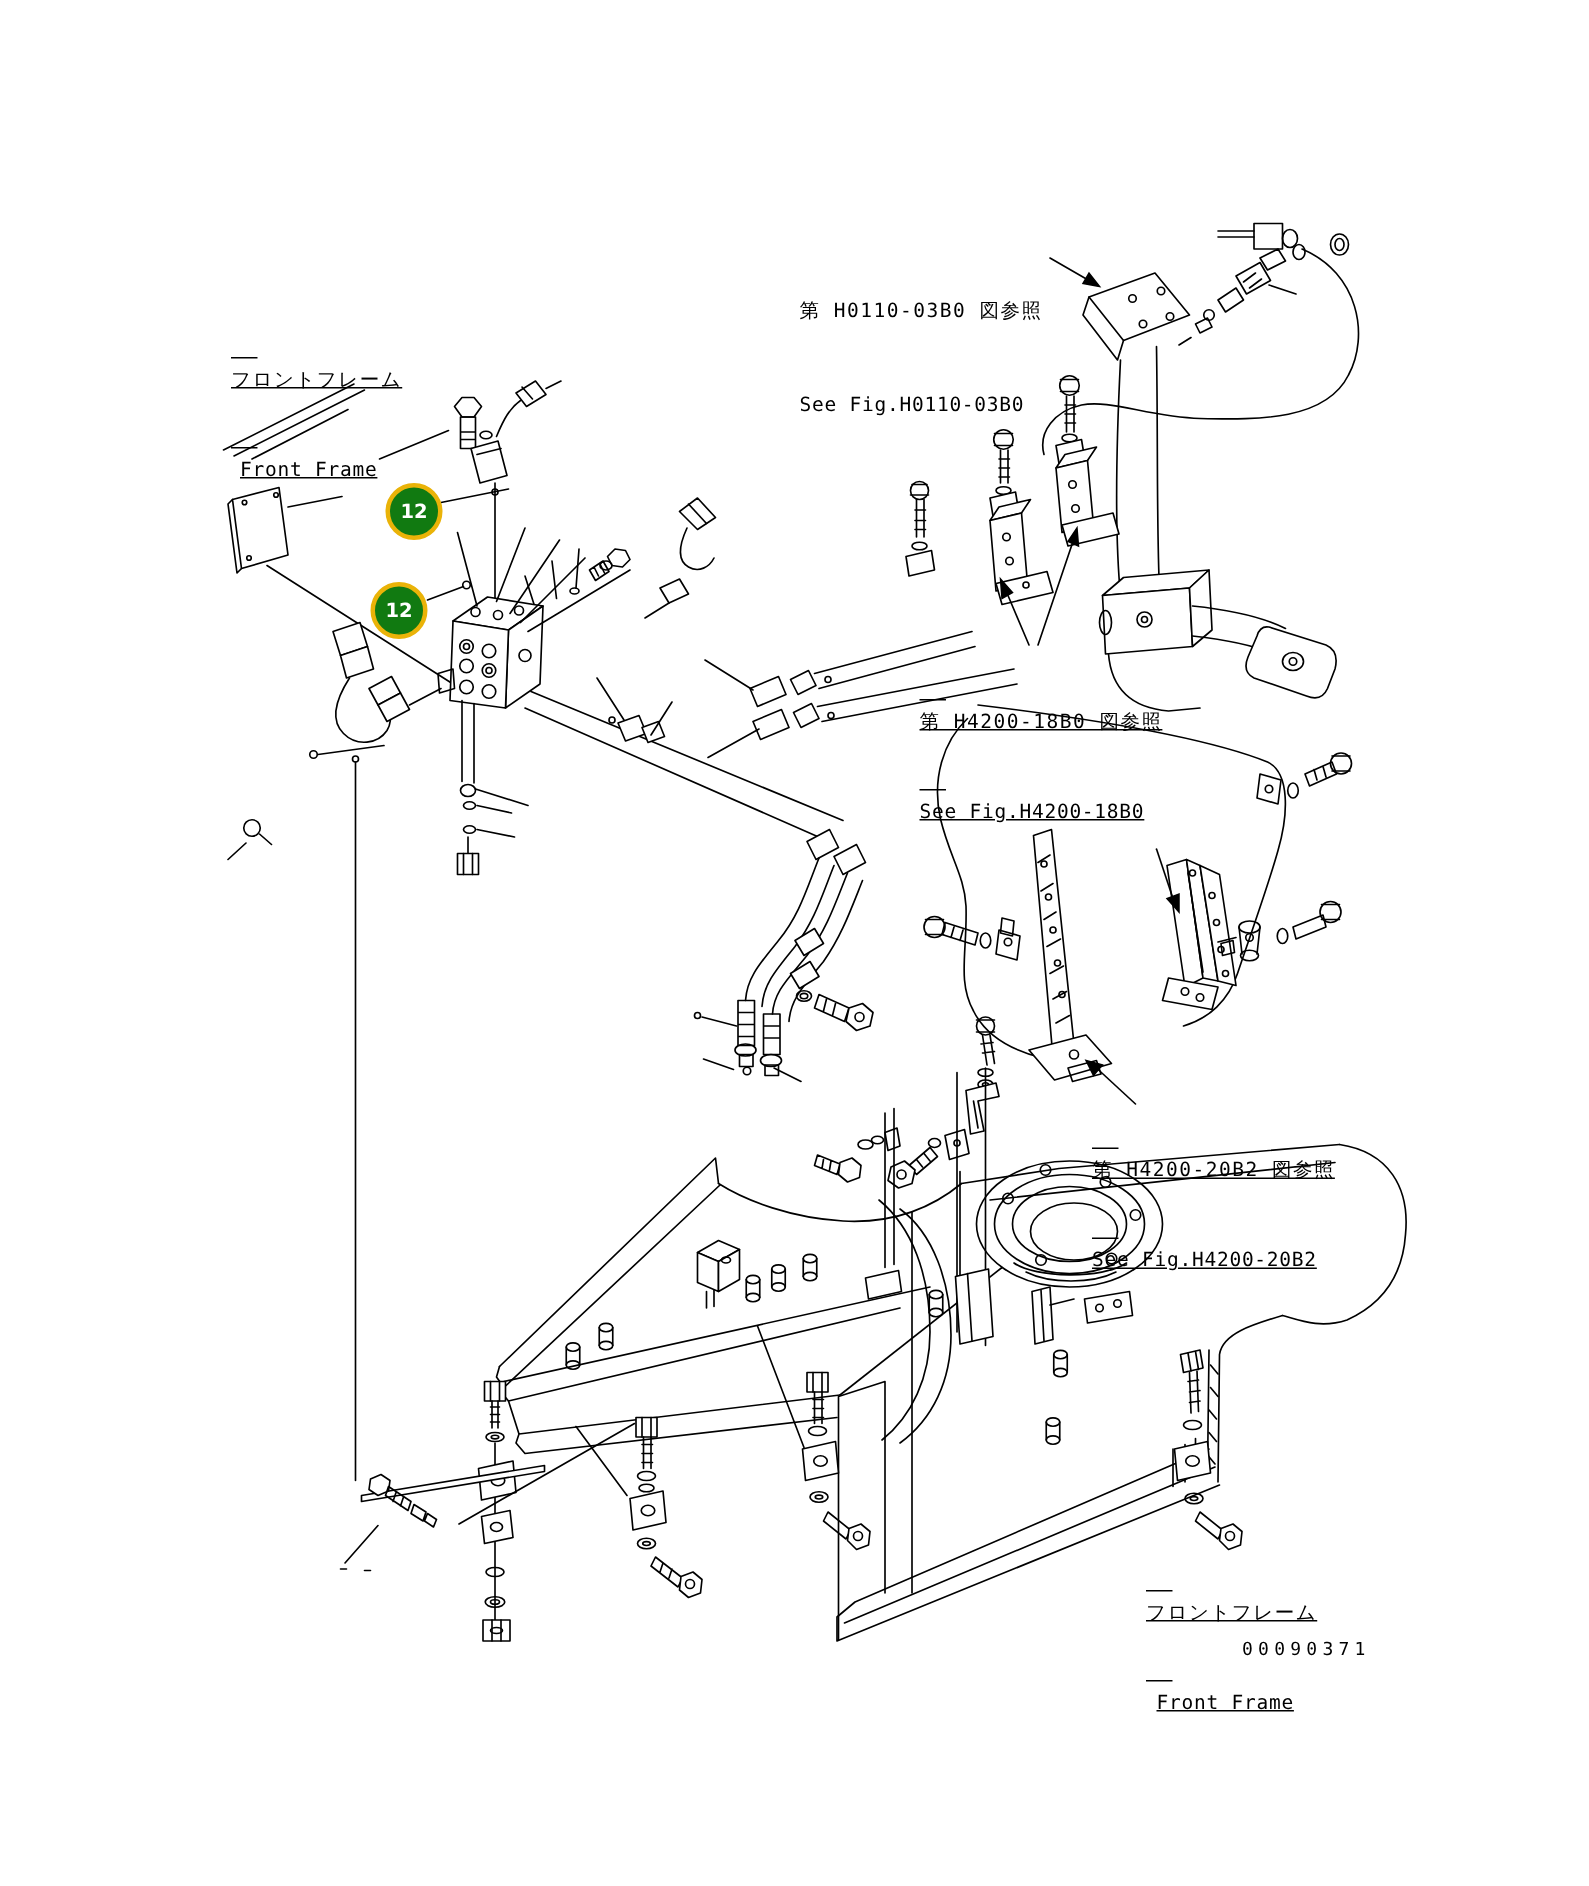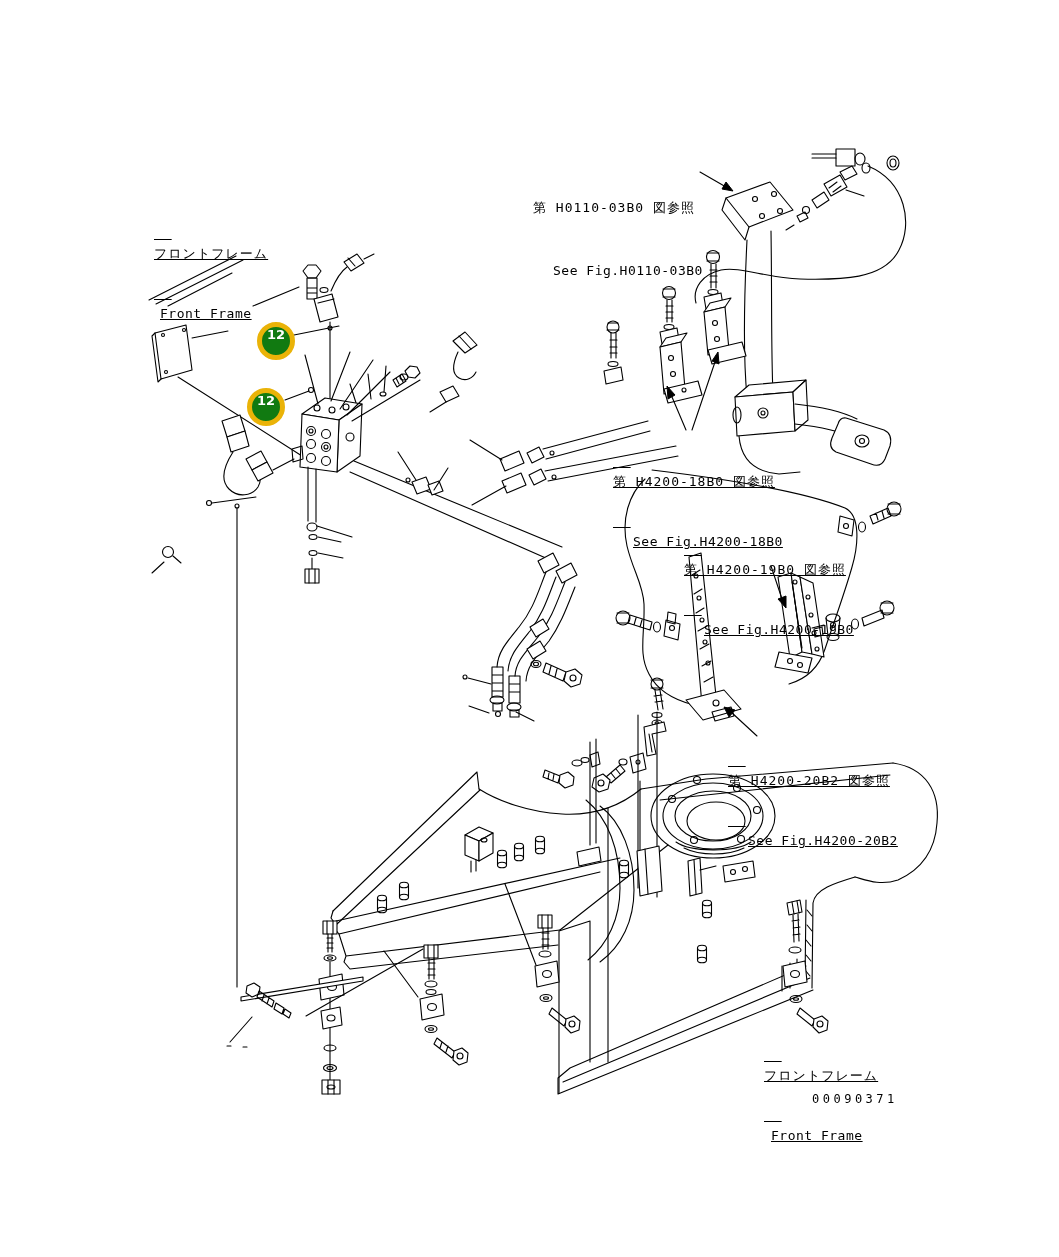--- a/index.html
+++ b/index.html
@@ -8,30 +8,30 @@
     background:#fff; overflow:hidden;
     font-family:"DejaVu Sans Mono","Liberation Mono",monospace;
     color:#000;
   }
   svg.art { position:absolute; left:0; top:0; }
   svg.art * { vector-effect:non-scaling-stroke; }
   .ln { stroke:#000; stroke-width:1.1; fill:none; stroke-linecap:round; stroke-linejoin:round; }
   .f  { fill:#fff; }
   .solid { fill:#000; stroke:#000; }
   .lbl { position:absolute; font-size:13px; line-height:21px; letter-spacing:1px; white-space:pre; }
-  .lbl .en { letter-spacing:0.5px;margin-left:20px; }
+  .lbl .en { letter-spacing:0.5px; }
   .lbl.tight { line-height:20px;text-decoration:underline; }
   .balloon {
     position:absolute; width:38px; height:38px; box-sizing:border-box;
-    border:5px solid #eab308; border-radius:50%; background:#117a11;
-    display:flex; justify-content:center;
+    border:3px solid #eab308; border-radius:50%; background:#117a11;
+    display:flex; align-items:center; justify-content:center;
     color:#fff; font-family:"DejaVu Sans","Liberation Sans",sans-serif;
     font-size:13px; font-weight:bold; cursor:pointer;
   }
-  .drawing-no { position:absolute; font-size:12px; letter-spacing:3.5px; }
+  .drawing-no { position:absolute; font-size:12px; letter-spacing:3.5px;margin-left:16px; }
 </style>
 </head>
 <body>
 
 <div class="stage">
 
 <svg class="art" width="1059" height="1257" viewBox="0 0 1059 1257">
 
   <g class="ln">
     <path d="M149,300 L236,256 M156,304 L243,260 M168,306 L232,273"></path>
@@ -486,24 +486,20 @@
 <div class="lbl" style="left:533px; top:155px;">
   <div>第 H0110-03B0 図参照</div>
   <div class="en">See Fig.H0110-03B0</div>
 </div>
 
 <div class="lbl tight" style="left:613px; top:432px;">
   <div>第 H4200-18B0 図参照</div>
   <div class="en">See Fig.H4200-18B0</div>
 </div>
 
-<div class="lbl tight" style="left:684px; top:520px;">
-  <div>第 H4200-19B0 図参照</div>
-  <div class="en">See Fig.H4200-19B0</div>
-</div>
 
 <div class="lbl tight" style="left:728px; top:731px;">
   <div>第 H4200-20B2 図参照</div>
   <div class="en">See Fig.H4200-20B2</div>
 </div>
 
 <div class="lbl tight" style="left:764px; top:1026px;">
   <div>フロントフレーム</div>
   <div class="en" style="margin-left:7px">Front Frame</div>
 </div>

